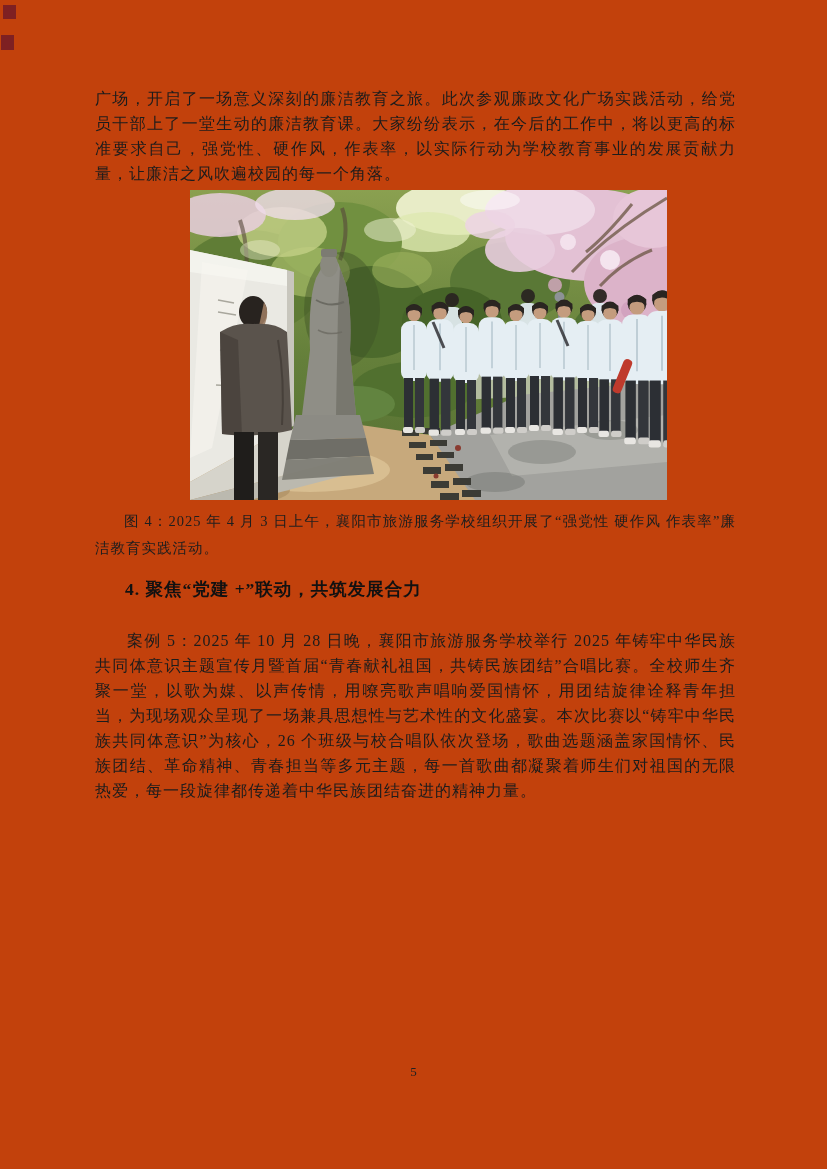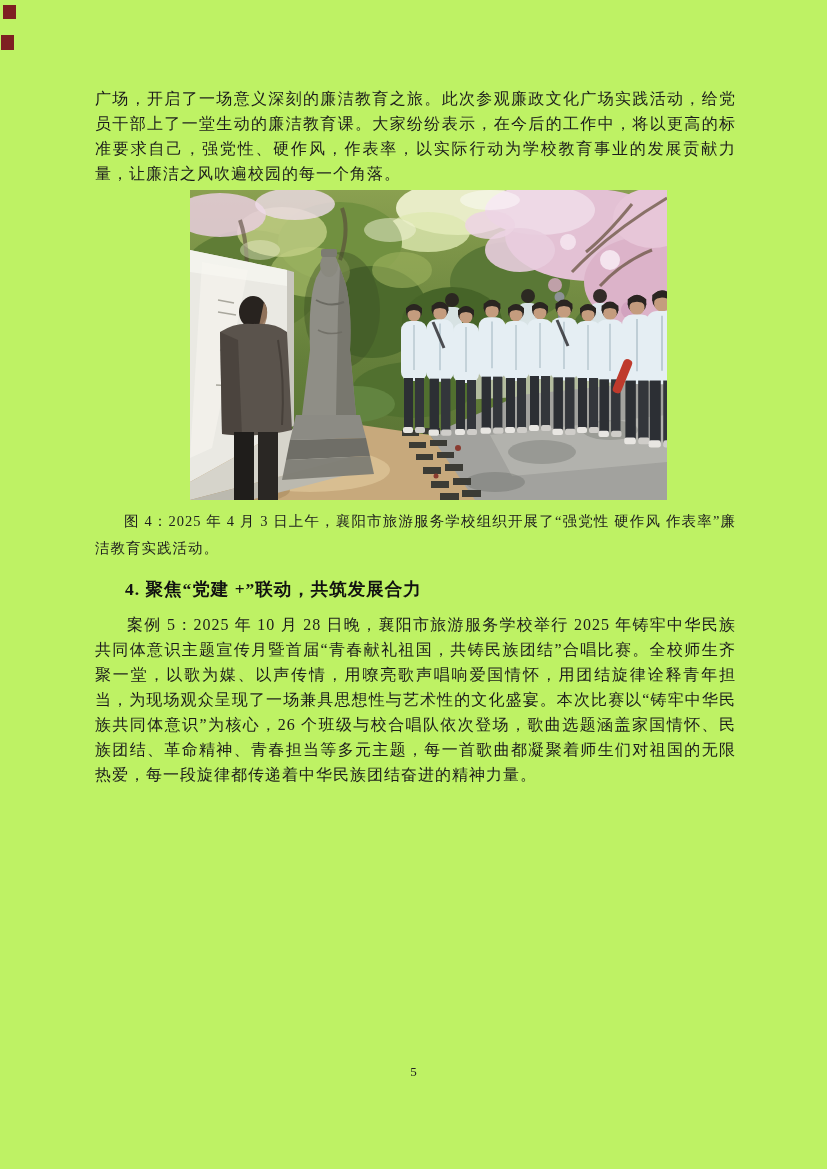--- a/index.html
+++ b/index.html
@@ -1,17 +1,17 @@
 <!DOCTYPE html>
 <html><head>
 <meta charset="utf-8">
 <style>
   html,body{margin:0;padding:0;background:#ffffff;}
   .page{
-    position:relative;width:827px;height:1169px;background:#bef264;overflow:hidden;
+    position:relative;width:827px;height:1169px;background:#c2410c;overflow:hidden;
     font-family:"Liberation Serif","DejaVu Serif",serif;color:#1c1c1c;
   }
   .corner-mark{position:absolute;background:#7e2022;}
   .corner-mark.m1{left:3px;top:5px;width:13px;height:14px;}
   .corner-mark.m2{left:1px;top:35px;width:13px;height:15px;}
   .content{position:absolute;left:95px;top:86px;width:641px;}
   .body-text{
     margin:0;font-size:16px;line-height:25px;letter-spacing:1px;
     text-align:justify;text-indent:2em;
   }
@@ -20,21 +20,21 @@
   .photo{width:477px;height:310px;overflow:hidden;line-height:0;}
   .caption{
     margin:8px 0 0 -95px;width:641px;font-size:14.5px;line-height:27px;
     letter-spacing:1px;text-indent:2em;text-align:justify;color:#1e1e1e;
   }
   .heading{
     margin:16px 0 0 30px;font-size:17.5px;line-height:22px;font-weight:bold;
     letter-spacing:1px;color:#111;
   }
   .mt-sec{margin-top:20px;}
-  .mt-case{margin-top:12px;}
+  .mt-case{margin-top:28px;}
   .page-number{
     position:absolute;left:0;top:1064px;width:827px;text-align:center;
     font-size:13px;color:#222;
   }
 </style>
 </head>
 <body>
 
 <div class="page">
 

